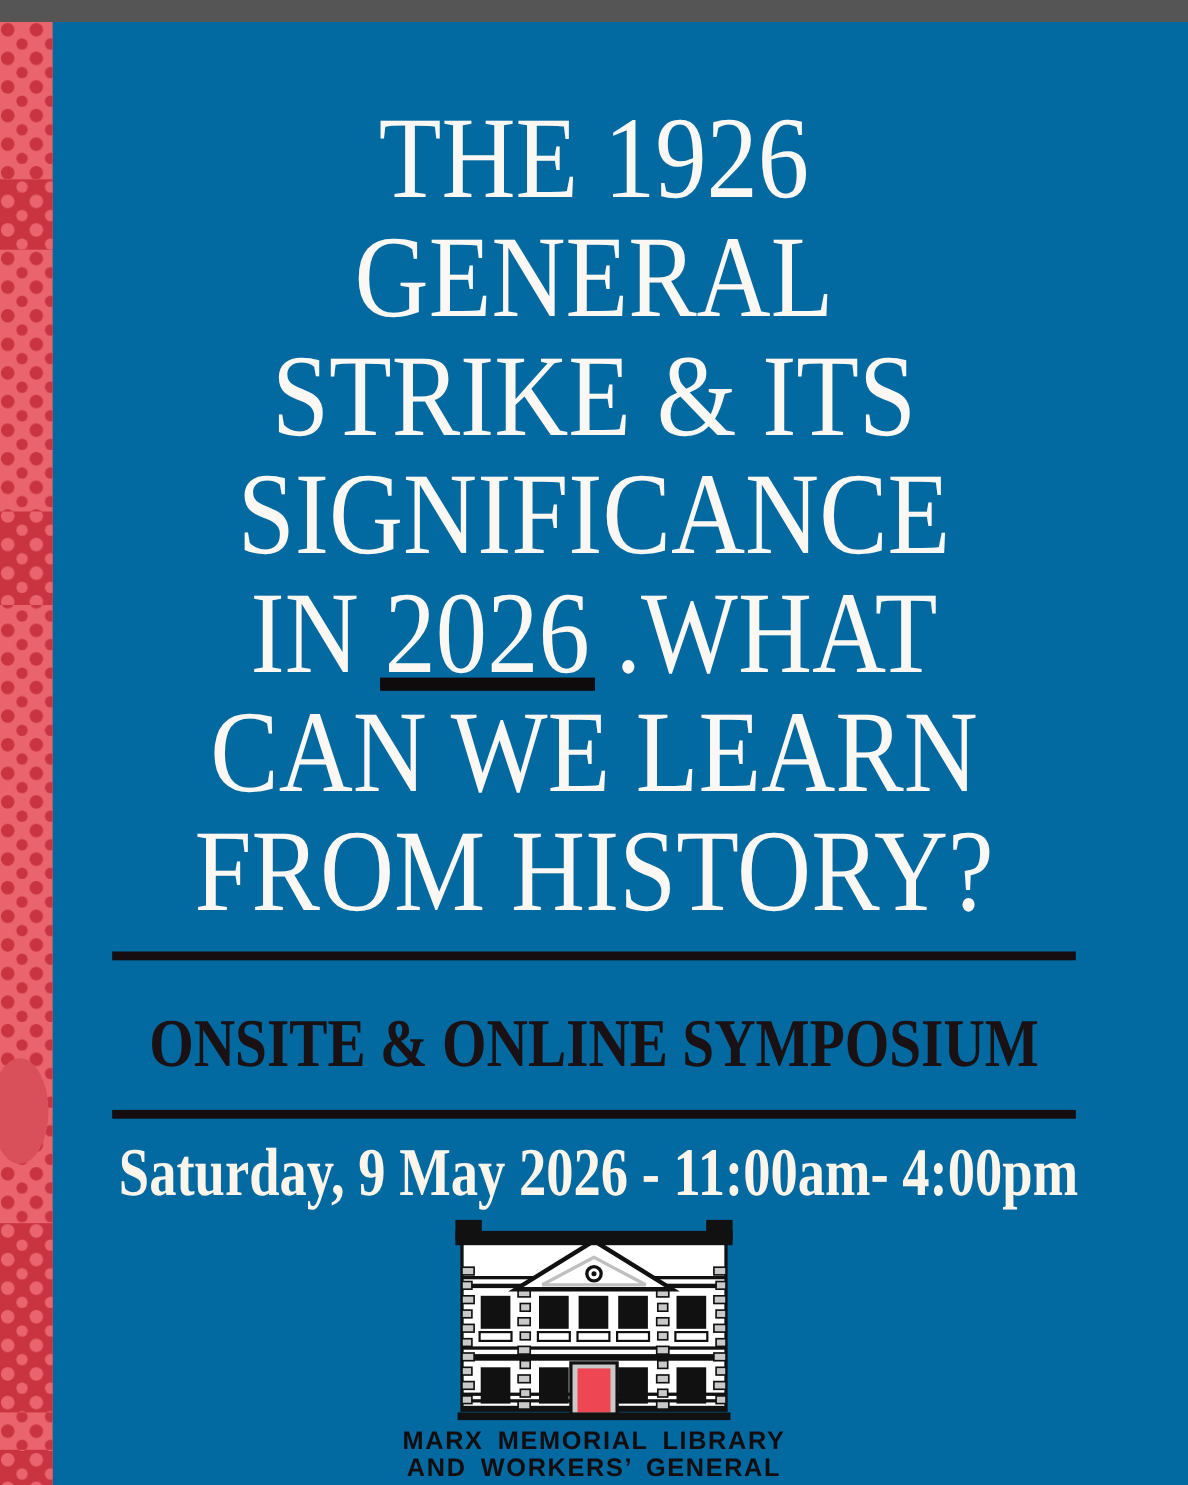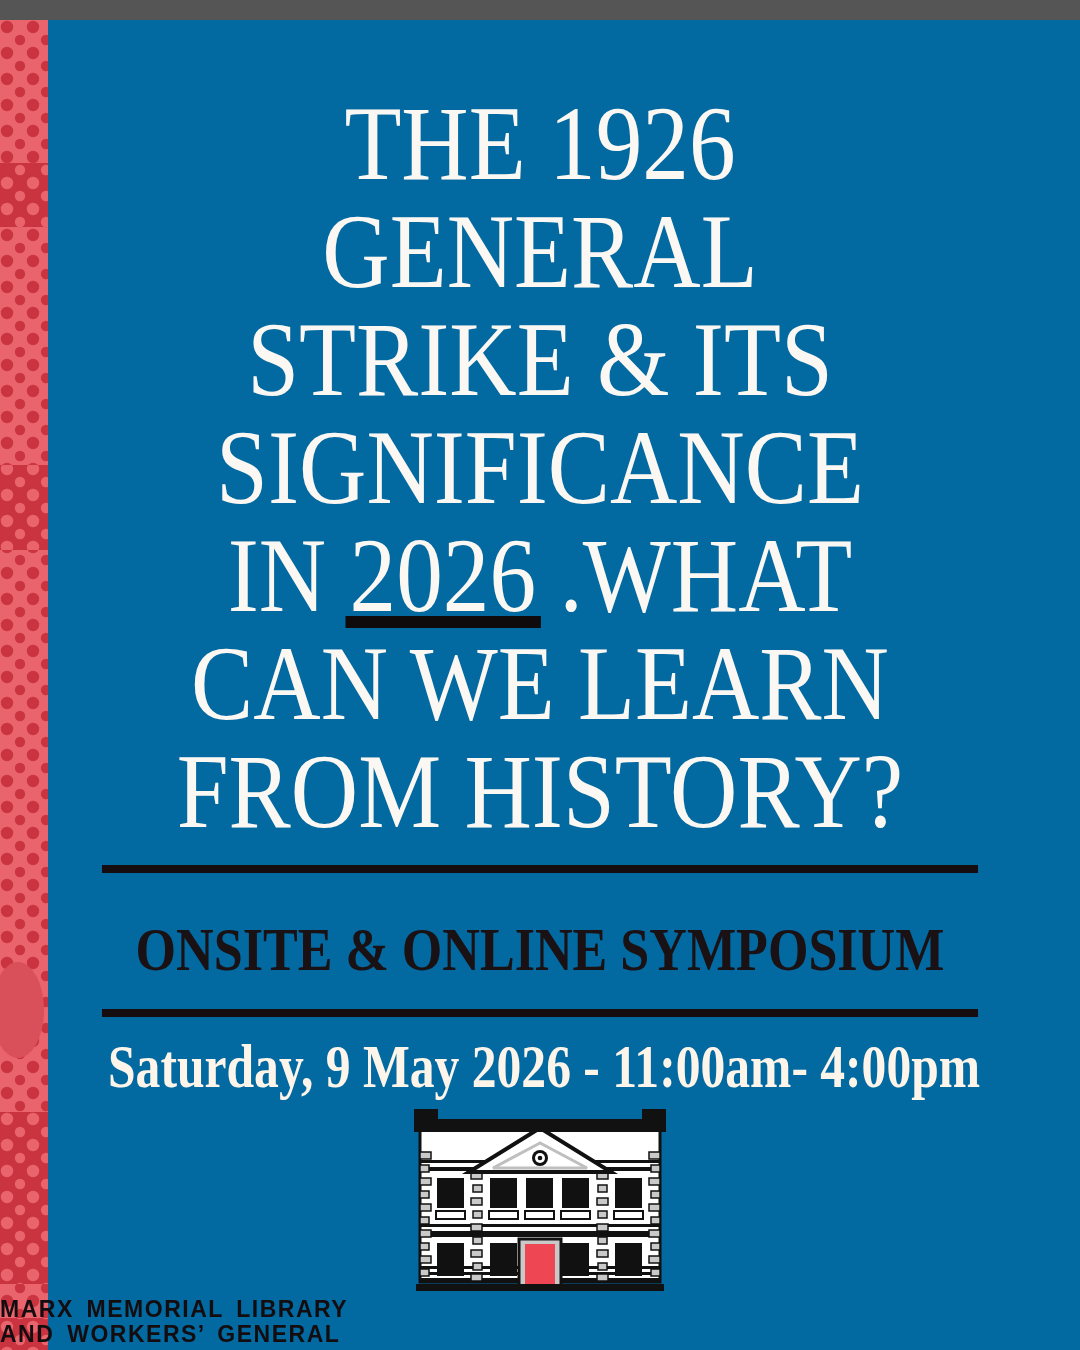--- a/index.html
+++ b/index.html
@@ -49,21 +49,21 @@
   .datetime{
     position:absolute;top:1008px;left:0;width:1080px;
     text-align:center;color:#fdf5ea;
     font-size:62px;line-height:76px;font-weight:bold;
     transform:scaleX(0.8);transform-origin:50% 50%;
     white-space:nowrap;
   }
 
   .logo{
     position:absolute;top:1088px;left:0;width:1080px;
-    text-align:left;
+    text-align:center;
   }
   .logo svg{display:block;margin:0 auto;}
   .logo-text{
     margin-top:3px;
     font-family:"Liberation Sans", sans-serif;
     font-weight:bold;
     font-size:23px;line-height:25px;
     letter-spacing:1.5px;word-spacing:5px;
     color:#140d10;
   }

